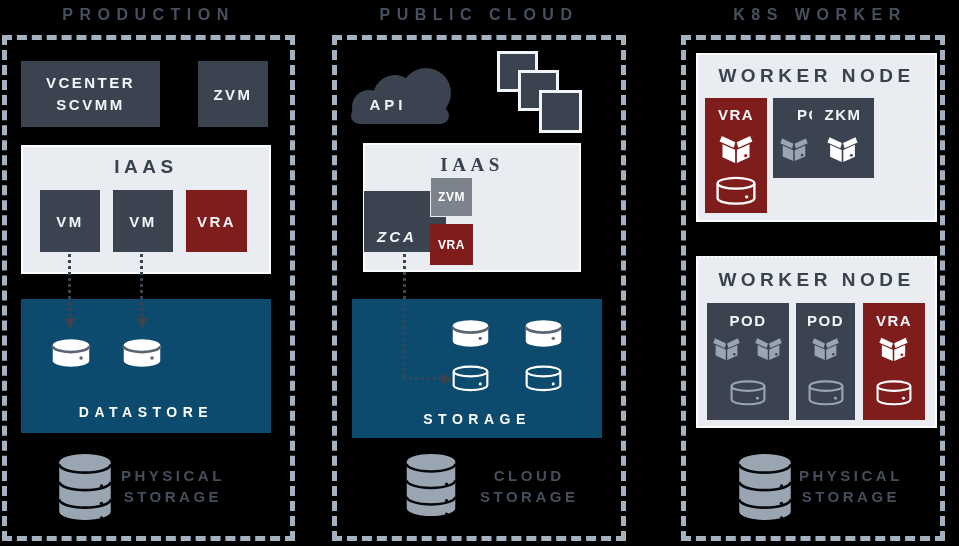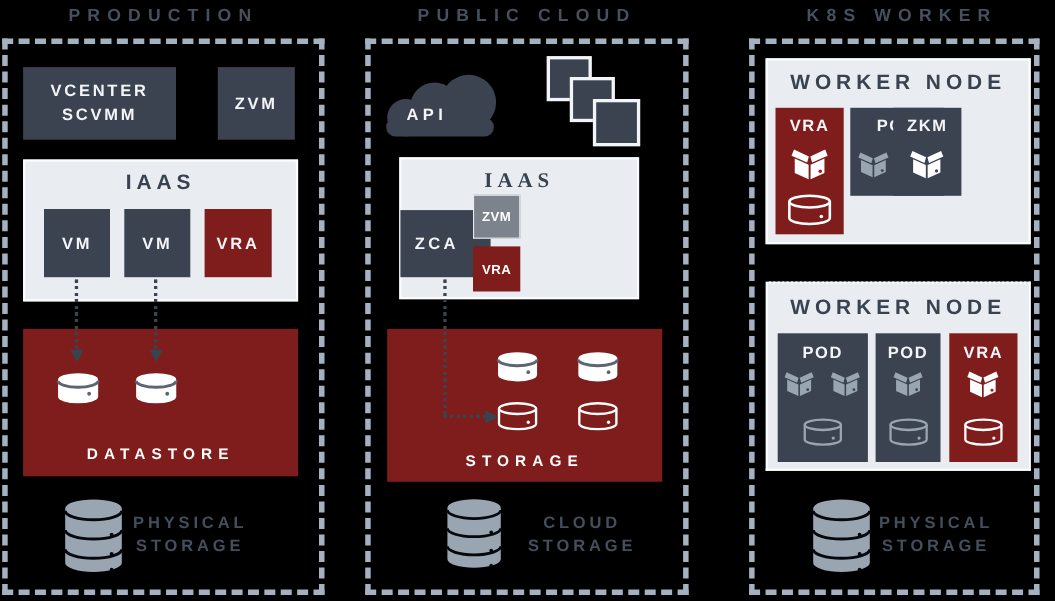--- a/index.html
+++ b/index.html
@@ -10,21 +10,21 @@
   
   .dashed-panel{border:5px dashed #a3b1c0;}
   .col-title{font-size:16px;font-weight:700;letter-spacing:6.5px;color:#46505e;
              text-align:center;white-space:nowrap;}
 
   
   .slate-box{background:#3b4351;}
   .red-box{background:#7f1d1d;}
   .gray-box{background:#7d838c;}
   .light-panel{background:#e9edf2;border:2px solid #fbfcfd;}
-  .strip-panel{background:#7f1d1d;}
+  .strip-panel{background:#0c4a6e;}
 
   .panel-title{font-size:19px;font-weight:600;letter-spacing:4.5px;color:#39424f;
                text-align:center;white-space:nowrap;}
   .box-label{color:#f3f5f8;font-size:15px;font-weight:600;letter-spacing:2.5px;
              text-align:center;white-space:nowrap;}
   .two-line{line-height:22px;}
   .small-label{color:#fff;font-size:12px;font-weight:600;letter-spacing:.5px;text-align:center;}
   .strip-label{color:#fdfdfe;font-size:14px;font-weight:600;letter-spacing:5.5px;
                text-align:center;white-space:nowrap;}
   .side-label{font-size:15px;font-weight:700;letter-spacing:3.5px;color:#454f5c;line-height:21px;
@@ -155,21 +155,21 @@
   </div>
 
   <div class="abs slate-box" style="left:497px;top:51px;width:41px;height:41px;border:3px solid #f2f5f7;"></div>
   <div class="abs slate-box" style="left:518px;top:70px;width:41px;height:41px;border:3px solid #f2f5f7;"></div>
   <div class="abs slate-box" style="left:539px;top:90px;width:43px;height:43px;border:3px solid #f2f5f7;"></div>
 
   <div class="abs light-panel" style="left:363px;top:143px;width:218px;height:129px;font-family:Liberation Serif, serif;">
     <div class="panel-title" style="margin-top:9px;">IAAS</div>
   </div>
   <div class="abs slate-box" style="left:364px;top:191px;width:82px;height:61px;">
-    <div class="box-label abs" style="left:0;width:66px;top:22px;letter-spacing:3px;">ZCA</div>
+    <div class="box-label abs" style="left:0;width:66px;top:37px;letter-spacing:3px;font-style:italic;">ZCA</div>
   </div>
   <div class="abs gray-box center-flex" style="left:430px;top:177px;width:43px;height:40px;border:1px solid #e8ecf0;">
     <div class="small-label">ZVM</div>
   </div>
   <div class="abs red-box center-flex" style="left:430px;top:224px;width:43px;height:41px;">
     <div class="small-label">VRA</div>
   </div>
 
   <div class="abs strip-panel" style="left:352px;top:299px;width:250px;height:139px;">
     <div class="strip-label abs" style="left:0;right:0;top:112px;">STORAGE</div>

